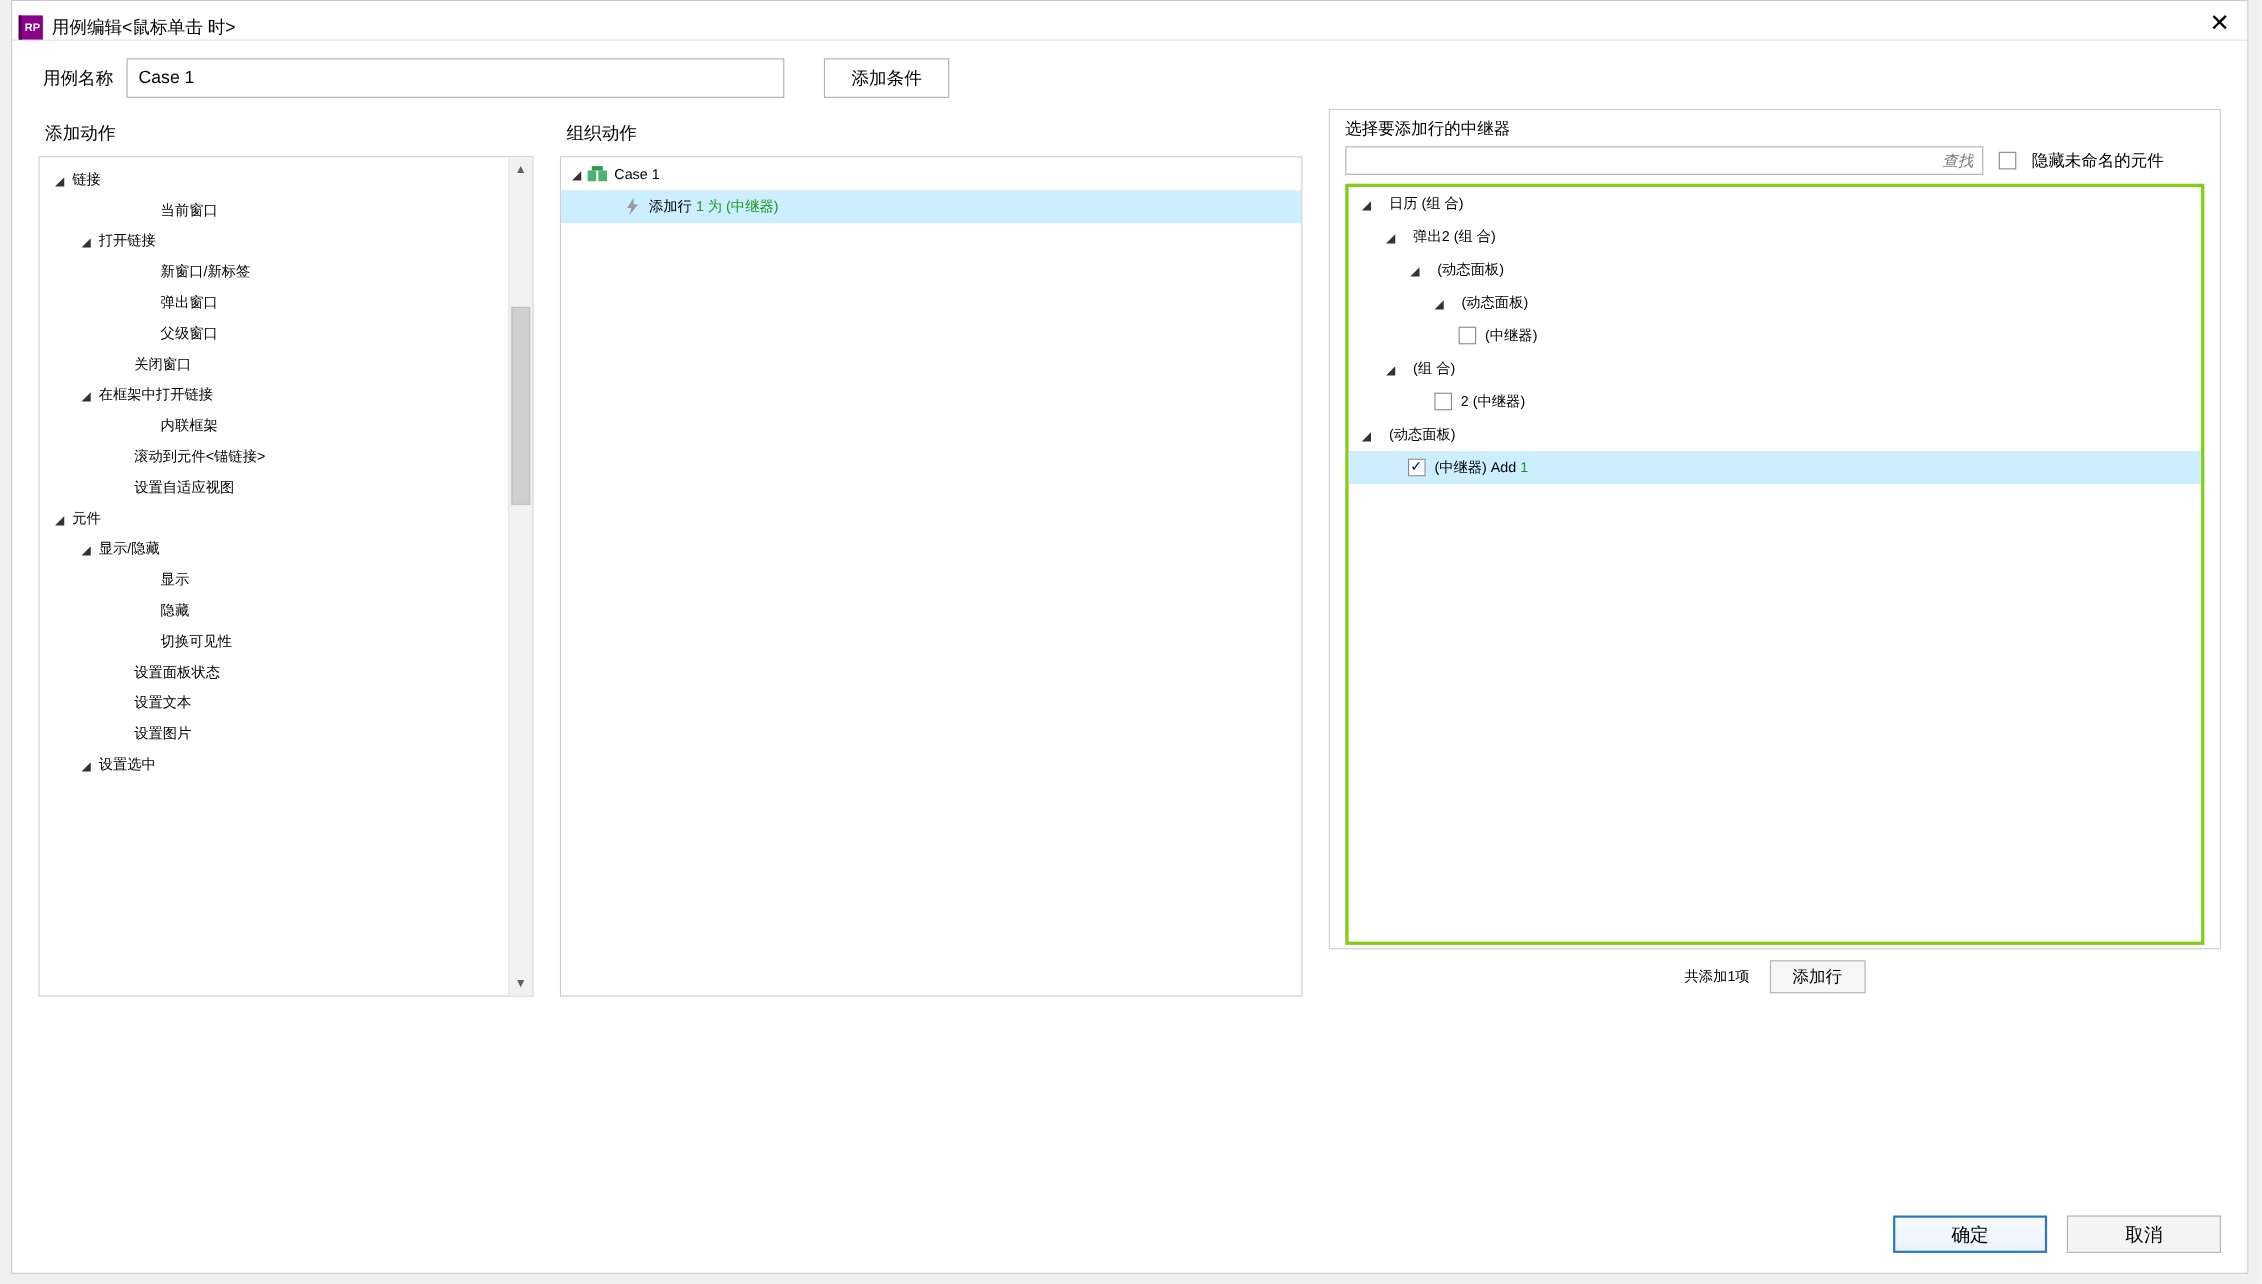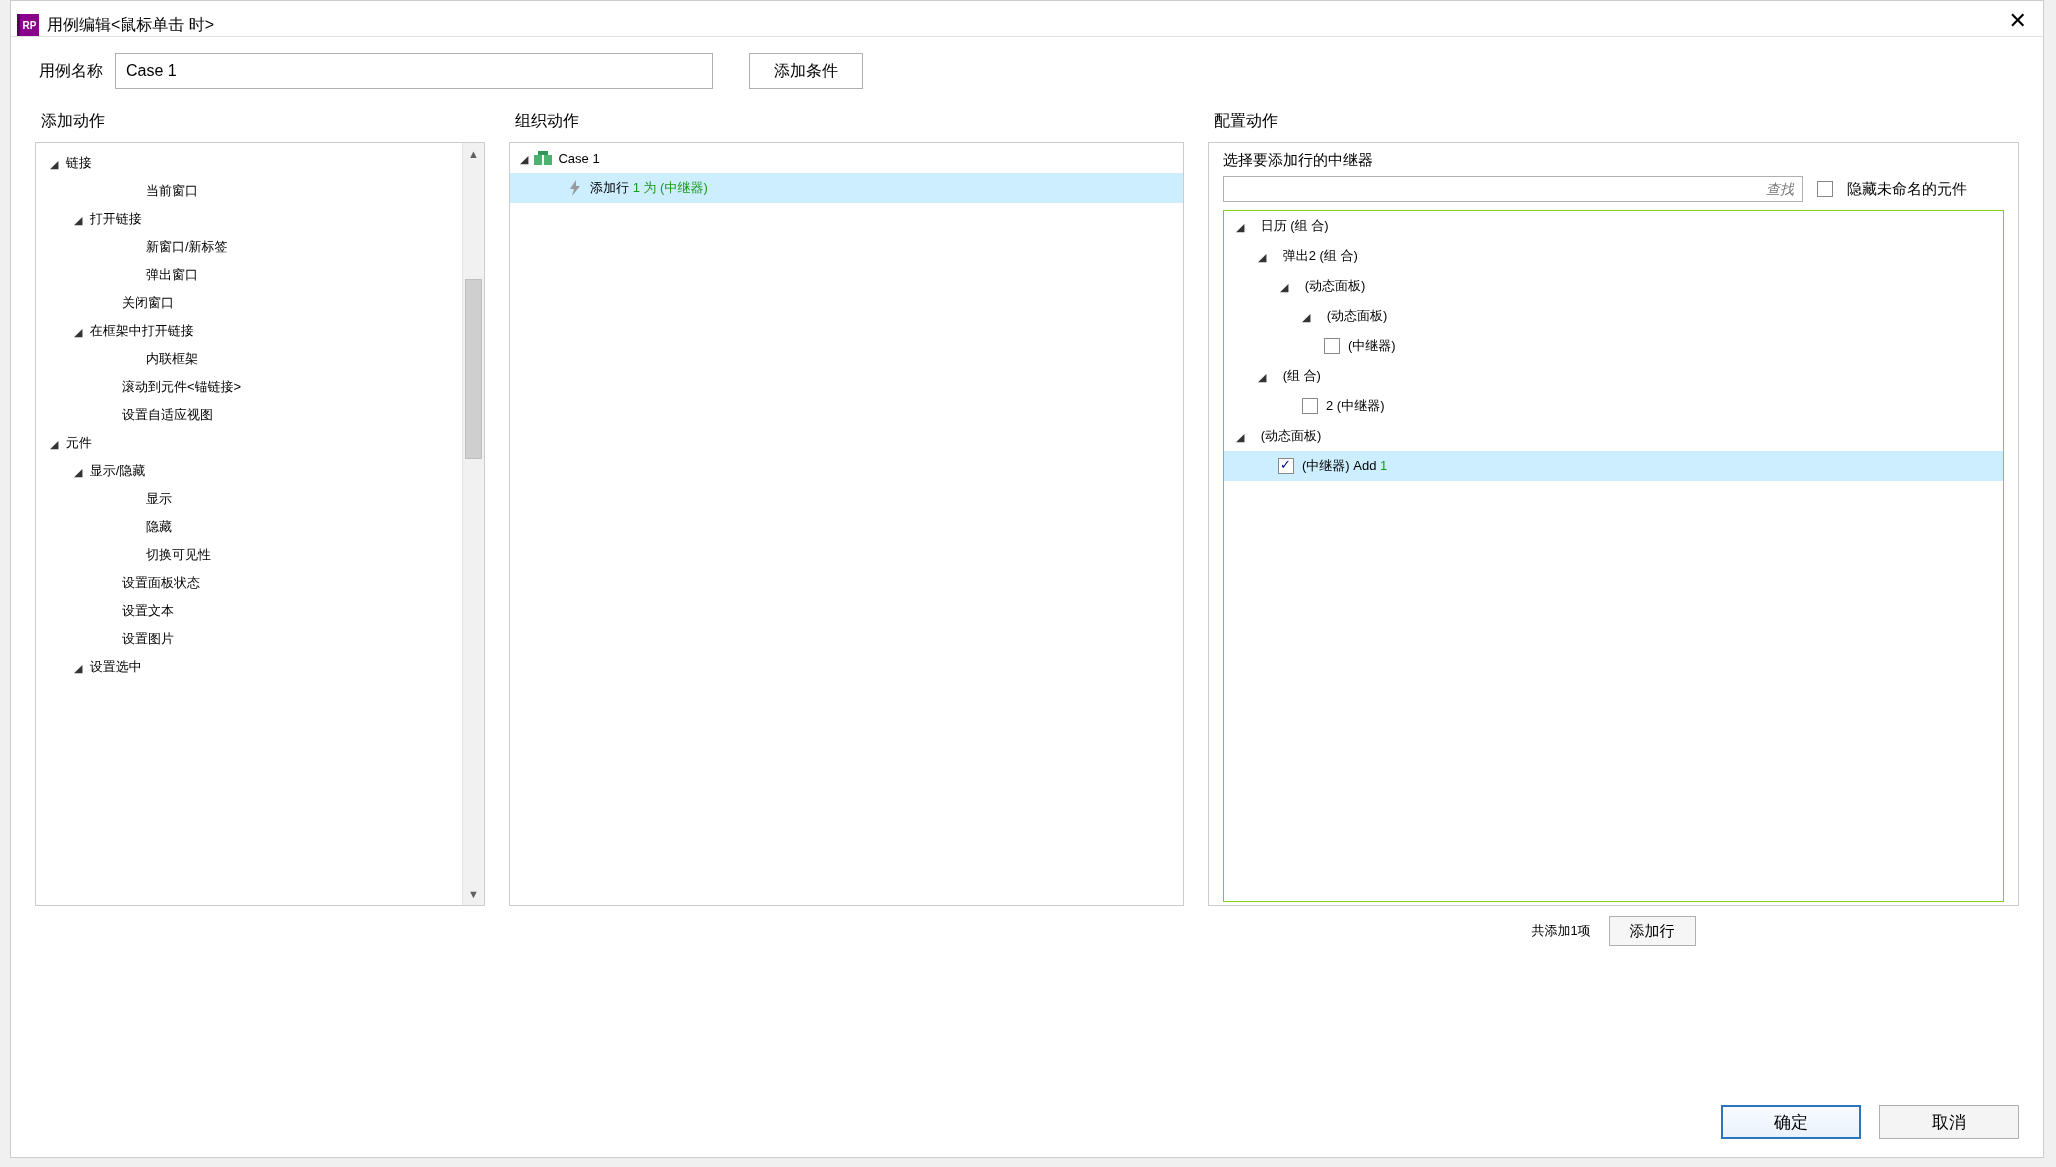--- a/index.html
+++ b/index.html
@@ -40,21 +40,21 @@
     .bolt { width: 18px; height: 16px; }
     .txt-green { color: #1a9a1a; margin-top: 25px; }
 
     
     .c3-header { padding: 8px 14px 6px 14px; font-size: 15px; }
     .c3-toolbar { display: flex; align-items: center; gap: 14px; padding: 0 14px 8px 14px; }
     .search { flex: 0 0 580px; height: 26px; border: 1px solid #b0b0b0; padding: 0 8px; font-style: italic; color: #888; font-size: 14px; text-align: right; }
     .chk { width: 16px; height: 16px; border: 1px solid #888; display: inline-block; position: relative; background: #fff; }
     .chk.checked::after { content: "✓"; position: absolute; left: 1px; top: -2px; font-size: 13px; color: #008; }
     .hide-label { font-size: 15px; }
-    .c3-tree-wrap { margin: 0 14px 0 14px; border: 1px solid #84cc16; height: 692px; overflow: hidden; }
+    .c3-tree-wrap { margin: 0 14px 0 14px; border: 3px solid #84cc16; height: 692px; overflow: hidden; }
     .node3 { display: flex; align-items: center; height: 30px; gap: 6px;}
     .p0 { padding-left: 12px; }
     .p1 { padding-left: 34px; }
     .p2 { padding-left: 56px; }
     .p3 { padding-left: 78px; }
     .p4 { padding-left: 100px; }
     .leaf-chk { display: flex; align-items: center; gap: 8px; }
     .footer3 { display: flex; align-items: center; justify-content: center; gap: 18px; padding: 14px 0; font-size: 15px;}
     .add-row-btn { height: 30px; padding: 0 20px; border: 1px solid #b0b0b0; background: #f6f6f6; cursor: pointer; font-size: 15px;}
 
@@ -91,20 +91,23 @@
           <div class="node indent0"><span class="caret"></span>&nbsp;&nbsp;<span>链接</span></div>
           <div class="node leaf">
               <span>当前窗口</span>
             </div>
           <div class="node indent1"><span class="caret"></span>&nbsp;&nbsp;<span>打开链接</span></div>
           <div class="node leaf">
               <span>新窗口/新标签</span>
             </div>
           <div class="node leaf">
               <span>弹出窗口</span>
+            </div>
+          <div class="node leaf">
+              <span>父级窗口</span>
             </div>
           <div class="node leaf1">
               <span>关闭窗口</span>
             </div>
           <div class="node indent1"><span class="caret"></span>&nbsp;&nbsp;<span>在框架中打开链接</span></div>
           <div class="node leaf">
               <span>内联框架</span>
             </div>
           <div class="node leaf1">
               <span>滚动到元件&lt;锚链接&gt;</span>
@@ -159,21 +162,20 @@
               <polygon points="9,0 3,9 7,9 5,16 13,6 9,6" fill="#9a9a9a"></polygon>
             </svg>
           <span>
             <span>添加行 </span><span class="txt-green">1 为 </span><span class="txt-green">(中继器)</span>
           </span>
         </div>
       </div>
     </div>
 
     <div class="col col3">
-      <div class="col-label">配置动作</div>
       <div class="panel">
         <div class="c3-header">选择要添加行的中继器</div>
         <div class="c3-toolbar">
           <input class="search" placeholder="查找" style="">
           <span class="chk"></span>
           <span class="hide-label">隐藏未命名的元件</span>
         </div>
         <div class="c3-tree-wrap">
           <div class="node3 p0" style="font-size:15px;"><span class="caret"></span>&nbsp;<span>日历 (组 合)</span></div>
           <div class="node3 p1" style="font-size:15px;"><span class="caret"></span>&nbsp;<span>弹出2 (组 合)</span></div>

